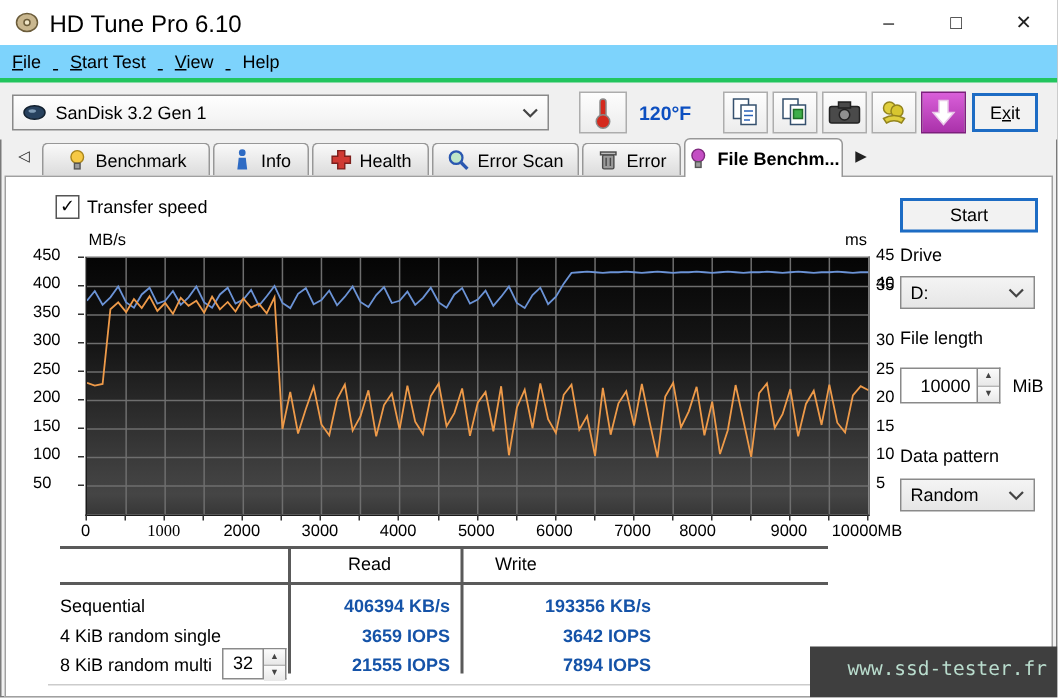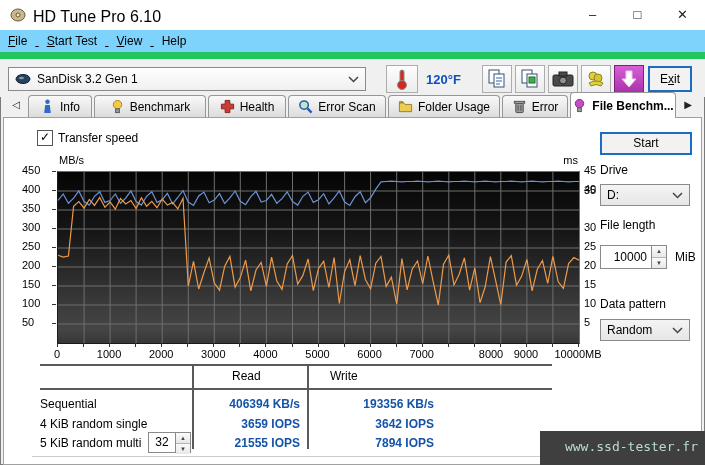--- a/index.html
+++ b/index.html
@@ -12,21 +12,21 @@
   #titlebar{position:absolute;left:0;top:0;width:705px;height:30px;background:#ffffff;}
   #app-icon{position:absolute;left:10px;top:7px;width:16px;height:16px;}
   #title-text{position:absolute;left:33px;top:8px;font-size:16px;}
   .wincontrol{position:absolute;top:0;width:45px;height:30px;text-align:center;line-height:30px;font-size:13px;color:#222;}
   #btn-min{left:570px;} #btn-max{left:615px;} #btn-close{left:660px;}
   
   #menubar{position:absolute;left:0;top:30px;width:705px;height:22px;background:#7dd3fc;text-decoration:underline;}
   .menu-item{display:inline-block;padding:0 8px;line-height:22px;}
   .menu-item .u{text-decoration:underline;}
   
-  #toolbar{position:absolute;left:0;top:52px;width:705px;height:38px;background:#f0f0f0;border-top:7px solid #22c55e;}
+  #toolbar{position:absolute;left:0;top:52px;width:705px;height:38px;background:#f0f0f0;border-top:3px solid #22c55e;}
   #drive-combo{position:absolute;left:8px;top:8px;width:358px;height:24px;background:linear-gradient(#fefefe,#f0f0f0);
     border:1px solid #8a8a8a;display:flex;align-items:center;padding:0 6px;box-sizing:border-box;}
   #drive-combo .txt{flex:1;margin-left:6px;}
   .toolbtn{position:absolute;top:6px;width:30px;height:28px;background:linear-gradient(#fdfdfd,#ececec);
     border:1px solid #adadad;box-sizing:border-box;display:flex;align-items:center;justify-content:center;}
   #btn-temp{left:386px;width:32px;}
   #temp-text{position:absolute;left:426px;top:13px;font-weight:bold;color:#0d4fc0;font-size:13px;}
   #btn-copytext{left:482px;} #btn-copyimg{left:515px;} #btn-camera{left:548px;} #btn-donate{left:581px;}
   #btn-download{left:614px;background:linear-gradient(#d95fd9,#aa32aa);border:1px solid #7d1f7d;}
   #btn-exit{position:absolute;left:648px;top:7px;width:44px;height:26px;background:#f2f2f2;
@@ -170,53 +170,46 @@
     <div class="toolbtn" id="btn-download">
       <svg width="16" height="18">
           <polygon points="5,1 11,1 11,9 15,9 8,17 1,9 5,9" fill="#fff" stroke="#e9c9e9"></polygon>
         </svg>
     </div>
     <div id="btn-exit"><span>E</span><span class="u">x</span><span>it</span></div>
   </div>
 
   <div id="tabbar">
     <div class="tab-scroll">◁</div>
+    <div class="tab" style="width:112px">
+      <svg class="ticon" viewBox="0 0 16 16">
+          <circle cx="8" cy="6" r="4.5" fill="#f6c945" stroke="#a8851c"></circle>
+          <rect x="6" y="10.5" width="4" height="4" fill="#9c9c9c" stroke="#555"></rect>
+        </svg>
+      <span>Benchmark</span>
+    </div>
     <div class="tab" style="width:64px">
       <svg class="ticon" viewBox="0 0 16 16">
           <circle cx="8" cy="3" r="2.4" fill="#2e6bc4"></circle>
           <path d="M5.5 6.5 L10.5 6.5 L11.5 15 L4.5 15 Z" fill="#2e6bc4"></path>
         </svg>
       <span>Info</span>
     </div>
-    <div class="tab" style="width:112px">
-      <svg class="ticon" viewBox="0 0 16 16">
-          <circle cx="8" cy="6" r="4.5" fill="#f6c945" stroke="#a8851c"></circle>
-          <rect x="6" y="10.5" width="4" height="4" fill="#9c9c9c" stroke="#555"></rect>
-        </svg>
-      <span>Benchmark</span>
-    </div>
     <div class="tab" style="width:78px">
       <svg class="ticon" viewBox="0 0 16 16">
           <path d="M5.5 1.5 h5 v4 h4 v5 h-4 v4 h-5 v-4 h-4 v-5 h4 Z" fill="#d03a34" stroke="#7d1f1c"></path>
         </svg>
       <span>Health</span>
     </div>
     <div class="tab" style="width:98px">
       <svg class="ticon" viewBox="0 0 16 16">
           <circle cx="6.5" cy="6.5" r="4.5" fill="#bfe6c8" stroke="#2a57b0" stroke-width="1.6"></circle>
           <line x1="10" y1="10" x2="14.5" y2="14.5" stroke="#2a57b0" stroke-width="2.4"></line>
         </svg>
       <span>Error Scan</span>
-    </div>
-    <div class="tab" style="width:112px">
-      <svg class="ticon" viewBox="0 0 16 16">
-          <path d="M1.5 4 L6 4 L7.5 5.8 L14.5 5.8 L14.5 13.5 L1.5 13.5 Z" fill="#eccb52" stroke="#9a7d1f"></path>
-          <path d="M1.5 4 L1.5 2.8 L5.2 2.8 L6 4 Z" fill="#eccb52" stroke="#9a7d1f"></path>
-        </svg>
-      <span>Folder Usage</span>
     </div>
     <div class="tab" style="width:66px">
       <svg class="ticon" viewBox="0 0 16 16">
           <rect x="4" y="4.5" width="8" height="10" rx="1" fill="#9a9a9a" stroke="#4a4a4a"></rect>
           <rect x="2.5" y="2.5" width="11" height="2" fill="#bdbdbd" stroke="#4a4a4a"></rect>
           <line x1="6.5" y1="6.5" x2="6.5" y2="12.5" stroke="#4a4a4a"></line>
           <line x1="9.5" y1="6.5" x2="9.5" y2="12.5" stroke="#4a4a4a"></line>
         </svg>
       <span>Error</span>
     </div>
@@ -323,28 +316,28 @@
         <div class="tickmark-b" style="left: 364.7px;"></div>
         <div class="tickmark-b" style="left: 390.8px;"></div>
         <div class="tickmark-b" style="left: 416.8px;"></div>
         <div class="tickmark-b" style="left: 442.8px;"></div>
         <div class="tickmark-b" style="left: 468.9px;"></div>
         <div class="tickmark-b" style="left: 494.9px;"></div>
         <div class="tickmark-b" style="left: 521px;"></div>
       </div>
     <div id="x-labels">
         <div class="xtick" style="left: 0px;">0</div>
-        <div class="xtick" style="left: 52.1px;">1000</div>
+        <div class="xtick" style="left: 52.1px; font-family: Liberation Serif, serif;">1000</div>
         <div class="xtick" style="left: 104.2px;">2000</div>
         <div class="xtick" style="left: 156.3px;">3000</div>
         <div class="xtick" style="left: 208.4px;">4000</div>
         <div class="xtick" style="left: 260.5px;">5000</div>
         <div class="xtick" style="left: 312.6px;">6000</div>
         <div class="xtick" style="left: 364.7px;">7000</div>
-        <div class="xtick" style="left: 434px;">8000</div>
+        <div class="xtick" style="left: 408px;">8000</div>
         <div class="xtick" style="left: 468.9px;">9000</div>
         <div class="xtick" style="left: 521px;">10000MB</div>
       </div>
 
     <div id="start-btn">Start</div>
     <span class="rlabel" style="top:45px">Drive</span>
     <div class="combo" id="drive-select">
       <span class="txt">D:</span>
       <svg width="11" height="7">
           <polyline points="1,1 5.5,5.5 10,1" fill="none" stroke="#444" stroke-width="1.5"></polyline>
@@ -375,21 +368,21 @@
     <div class="vline" id="res-v2"></div>
 
     <span class="res-label row1">Sequential</span>
     <span class="res-val col-read row1">406394 KB/s</span>
     <span class="res-val col-write row1">193356 KB/s</span>
 
     <span class="res-label row2">4 KiB random single</span>
     <span class="res-val col-read row2">3659 IOPS</span>
     <span class="res-val col-write row2">3642 IOPS</span>
 
-    <span class="res-label row3">5 KiB random multi</span>
+    <span class="res-label row3">8 KiB random multi</span>
     <div id="multi-spin">
       <span class="num">32</span>
       <span class="spinner">
           <div>▲</div>
           <div>▼</div>
         </span>
     </div>
     <span class="res-val col-read row3">21555 IOPS</span>
     <span class="res-val col-write row3">7894 IOPS</span>
     <div id="res-bottomline"></div>

